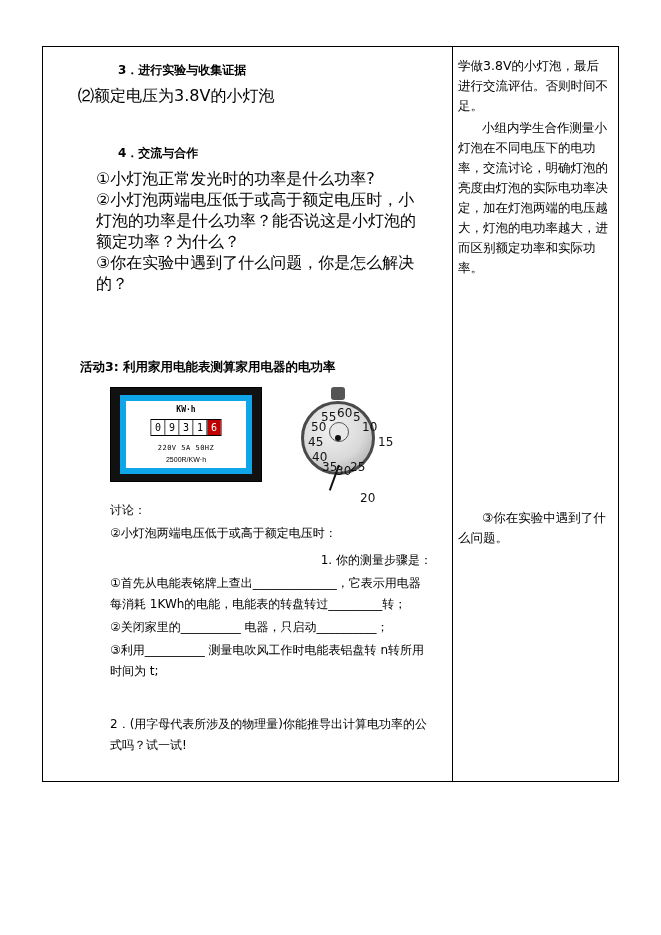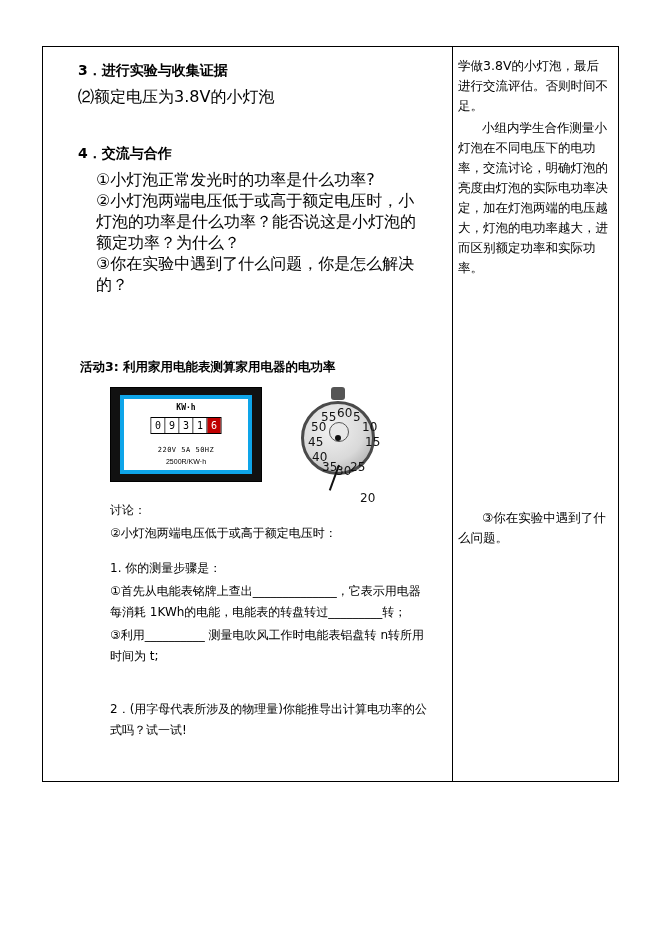--- a/index.html
+++ b/index.html
@@ -67,21 +67,22 @@
     position: absolute;
     left: 458px;
     top: 56px;
     width: 152px;
     height: 715px;
     font-size: 12.5px;
     line-height: 1.6;
   }
   .bold-head {
     font-weight: bold;
-    font-size: 14px;
+    font-size: 12px;
+    margin-left: 40px;
   }
   .sec-3 {
     position: absolute;
     left: 78px;
     top: 62px;
     width: 340px;
   }
   .sec-3 .line {
     margin: 0;
     padding: 0;
@@ -120,21 +121,21 @@
     border: 1px solid #000;
     box-sizing: border-box;
   }
   .meter-inner {
     position: absolute;
     left: 9px;
     top: 7px;
     right: 9px;
     bottom: 7px;
     background: #fff;
-    border: 4px solid #0ea5e9;
+    border: 6px solid #0ea5e9;
   }
   .meter-label {
     position: absolute;
     top: 4px;
     left: 0;
     width: 100%;
     text-align: center;
     font-size: 8px;
     font-weight: bold;
     font-family: "DejaVu Sans Mono", "Liberation Mono", monospace;
@@ -306,41 +307,42 @@
       </div>
     </div>
 
     <div class="stopwatch-wrap">
       <div class="stopwatch-crown"></div>
       <div class="stopwatch-face">
         <div class="sw-subdial"></div>
         <div class="sw-num" style="left:33px; top:2px;">60</div>
         <div class="sw-num" style="left:49px; top:6px;">5</div>
         <div class="sw-num" style="left:58px; top:16px;">10</div>
-        <div class="sw-num" style="left:61px; top:31px;text-align:right;">15</div>
+        <div class="sw-num" style="left:74px; top:31px;text-align:right;">15</div>
         <div class="sw-num" style="left:56px; top:46px;margin-top:41px;">20</div>
         <div class="sw-num" style="left:46px; top:56px;">25</div>
         <div class="sw-num" style="left:32px; top:60px;">30</div>
         <div class="sw-num" style="left:18px; top:56px;">35</div>
         <div class="sw-num" style="left:8px; top:46px;">40</div>
         <div class="sw-num" style="left:4px; top:31px;">45</div>
         <div class="sw-num" style="left:7px; top:16px;">50</div>
         <div class="sw-num" style="left:17px; top:6px;">55</div>
         <div class="sw-hand" style="transform: rotate(200deg);"></div>
         <div class="sw-hub"></div>
       </div>
     </div>
 
   </div>
 
   <div class="discussion">
     <p>讨论：</p>
     <p>②小灯泡两端电压低于或高于额定电压时：</p>
-    <p style="margin-top:14px;">1. 你的测量步骤是：</p>
+    <p style="margin-top:6px;text-align:right;">1. 你的测量步骤是：</p>
     <p>①首先从电能表铭牌上查出______________，它表示用电器每消耗 1KWh的电能，电能表的转盘转过_________转；</p>
+    <p>②关闭家里的__________ 电器，只启动__________；</p>
     <p>③利用__________ 测量电吹风工作时电能表铝盘转 n转所用时间为 t;</p>
     <p style="margin-top:32px;">2．(用字母代表所涉及的物理量)你能推导出计算电功率的公式吗？试一试!</p>
   </div>
 
   <div class="right-col">
     <p class="rc-p">学做3.8V的小灯泡，最后进行交流评估。否则时间不足。</p>
     <p class="rc-p rc-indent" style="margin-top:2px;">小组内学生合作测量小灯泡在不同电压下的电功率，交流讨论，明确灯泡的亮度由灯泡的实际电功率决定，加在灯泡两端的电压越大，灯泡的电功率越大，进而区别额定功率和实际功率。</p>
     <p class="rc-p rc-indent rc-block2">③你在实验中遇到了什么问题。</p>
   </div>
 

